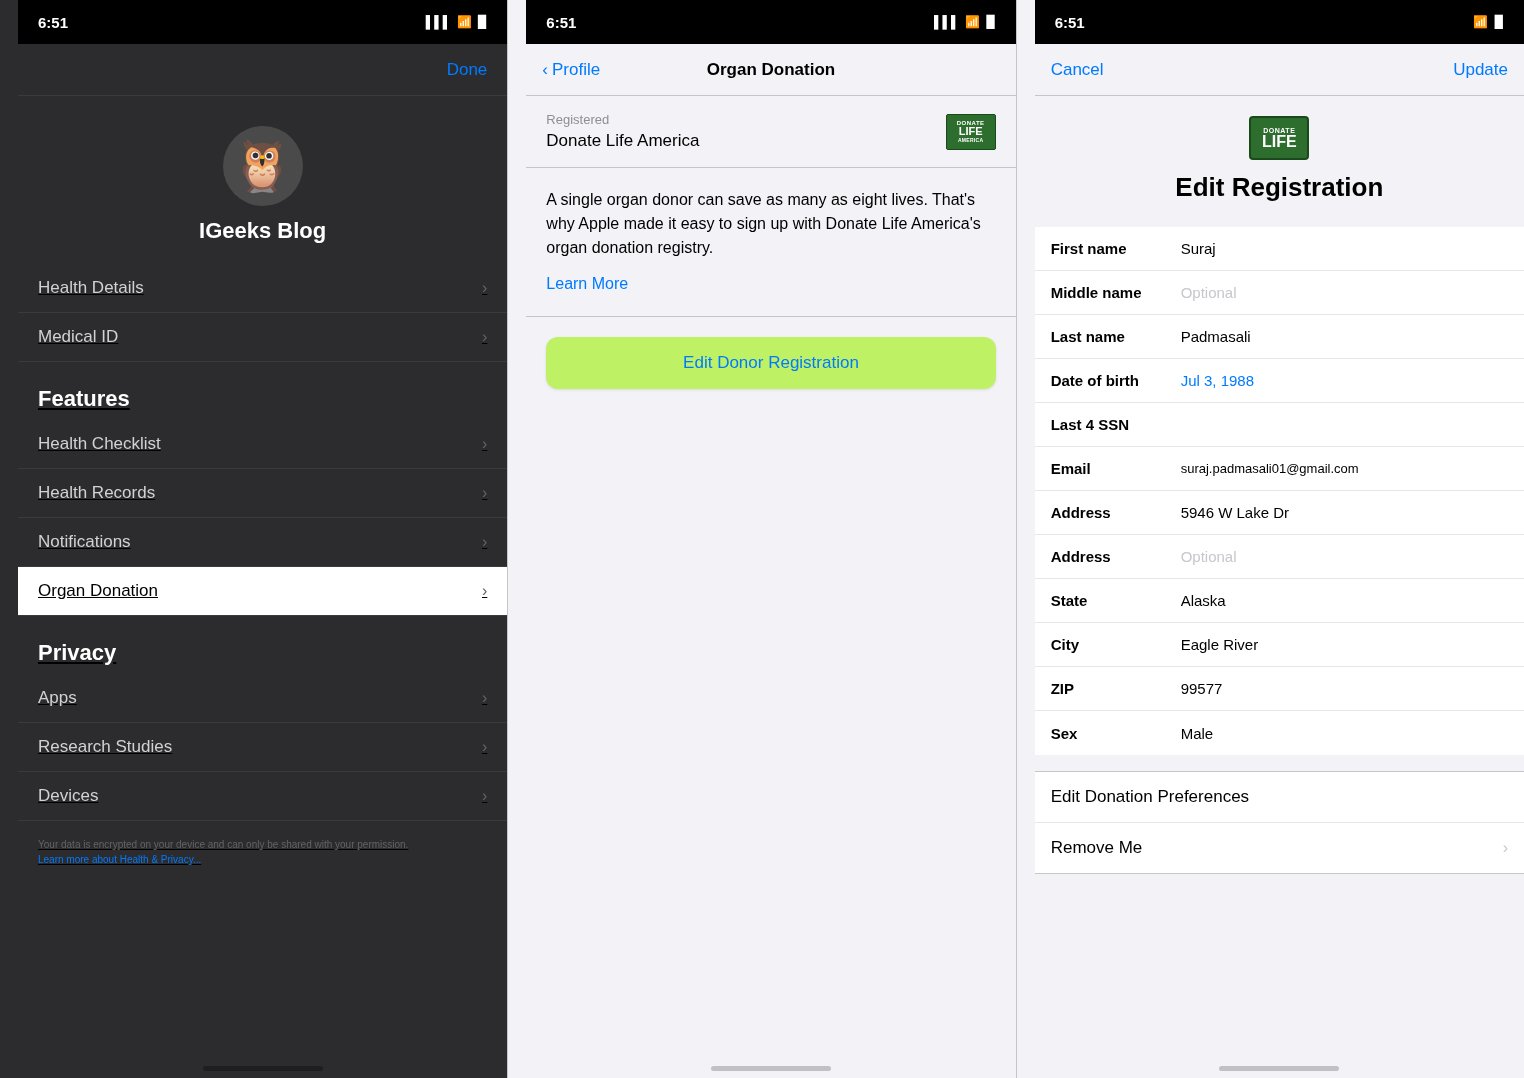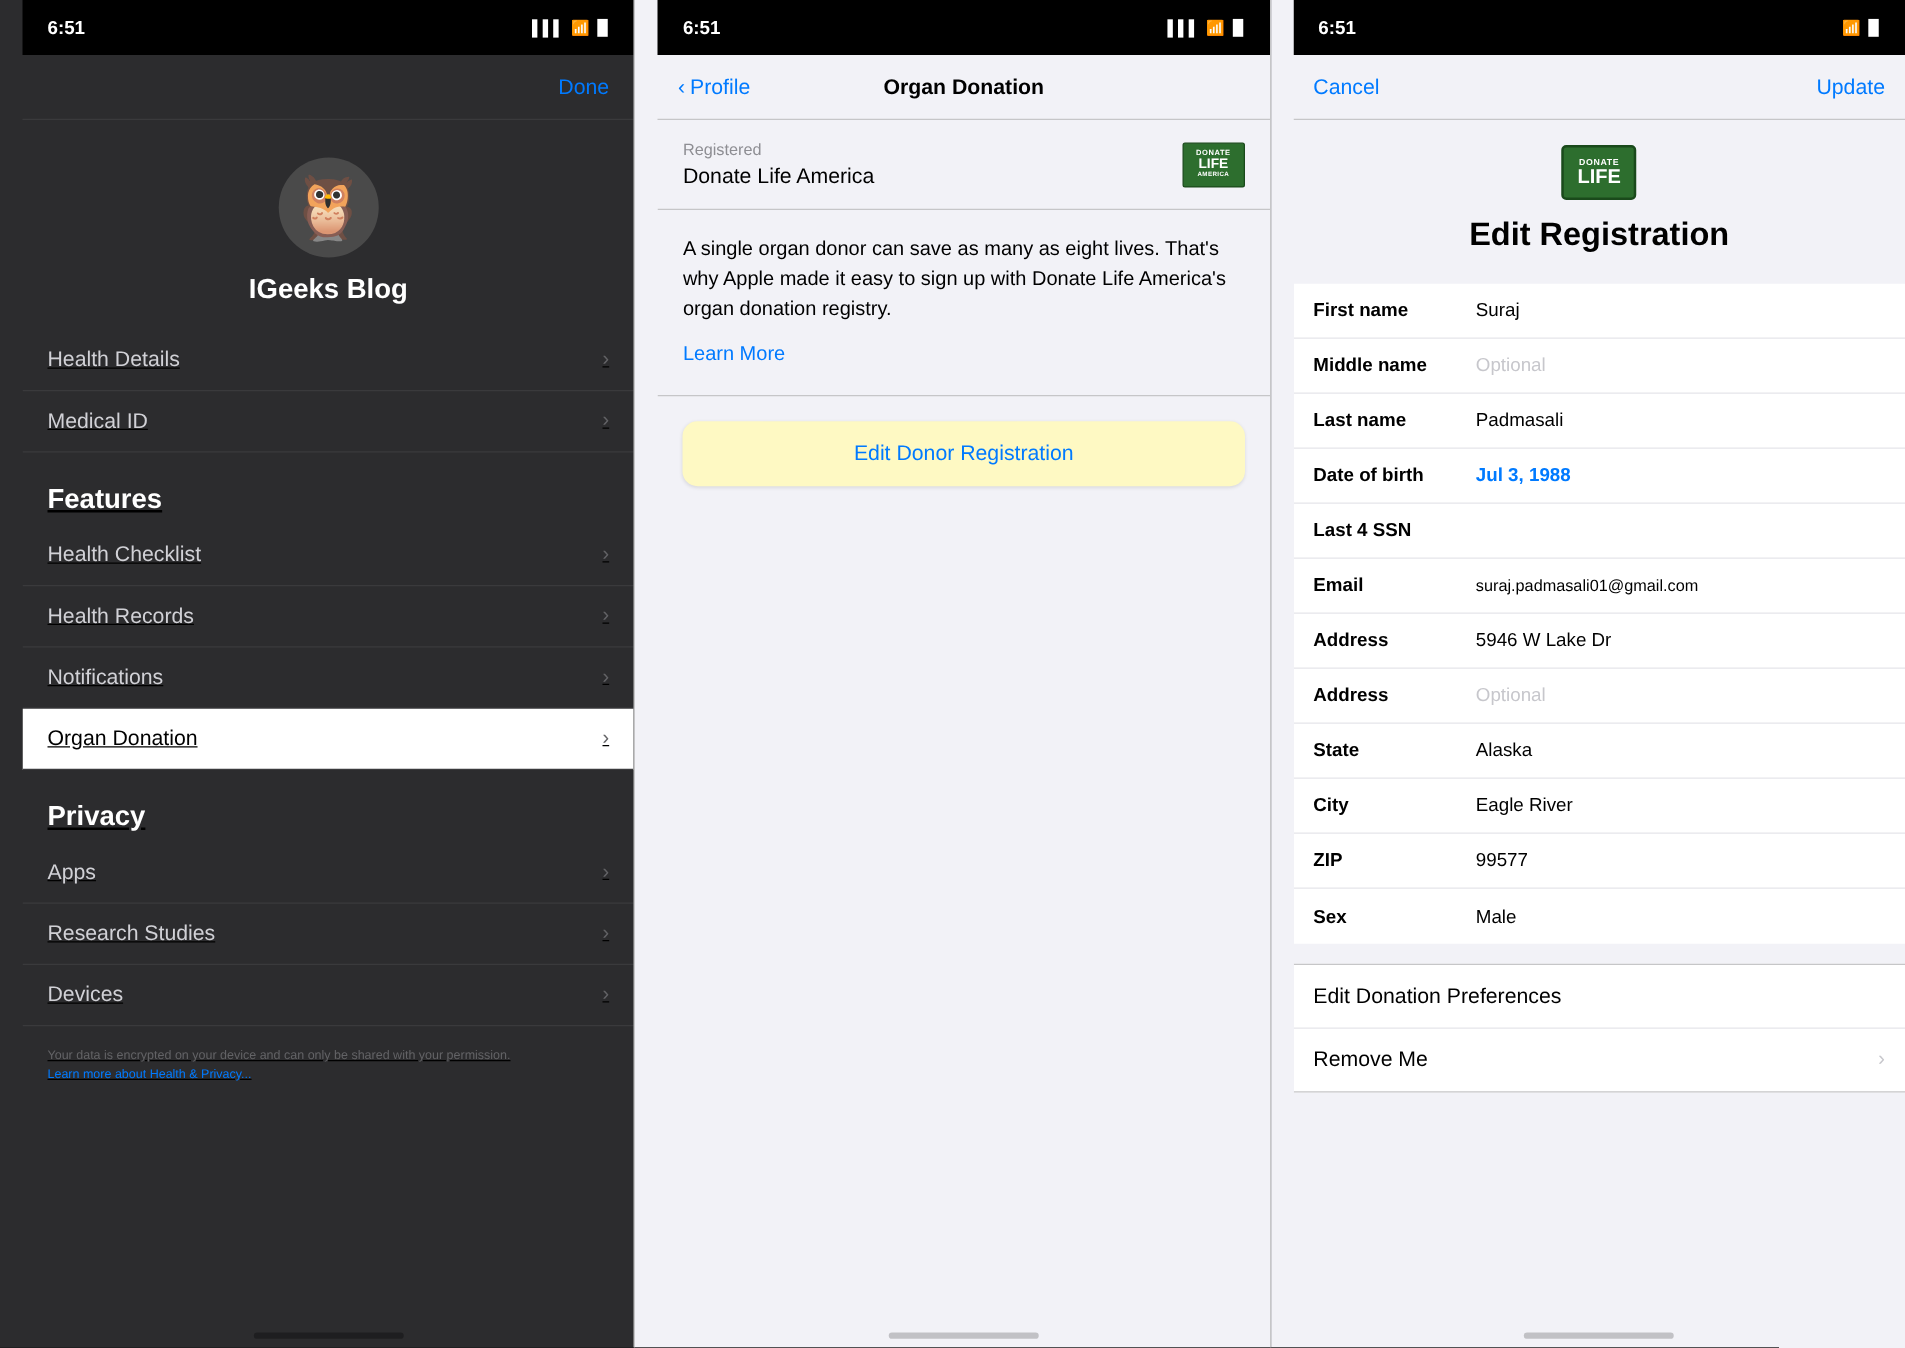--- a/index.html
+++ b/index.html
@@ -237,21 +237,21 @@
       border-bottom: 1px solid #c6c6c8;
     }
     .learn-more-link {
       color: #007AFF;
       font-size: 16px;
       margin-top: 12px;
       display: block;
       cursor: pointer;
     }
     .edit-donor-btn {
-      background: #fef9c3;
+      background: #bef264;
       margin: 20px;
       border-radius: 12px;
       padding: 16px 20px;
       display: flex;
       align-items: center;
       justify-content: center;
       box-shadow: 0 1px 3px rgba(0,0,0,0.1);
       cursor: pointer;
     }
     .edit-donor-btn span {
@@ -348,21 +348,20 @@
     .form-value {
       font-size: 15px;
       color: #000;
       flex: 1;
     }
     .form-value.placeholder {
       color: #c7c7cc;
     }
     .form-value.blue {
       color: #007AFF;
-      font-weight: bold;
     }
     .bottom-actions {
       margin-top: 16px;
       background: #fff;
       border-top: 1px solid #c6c6c8;
       border-bottom: 1px solid #c6c6c8;
     }
     .action-row {
       display: flex;
       align-items: center;

